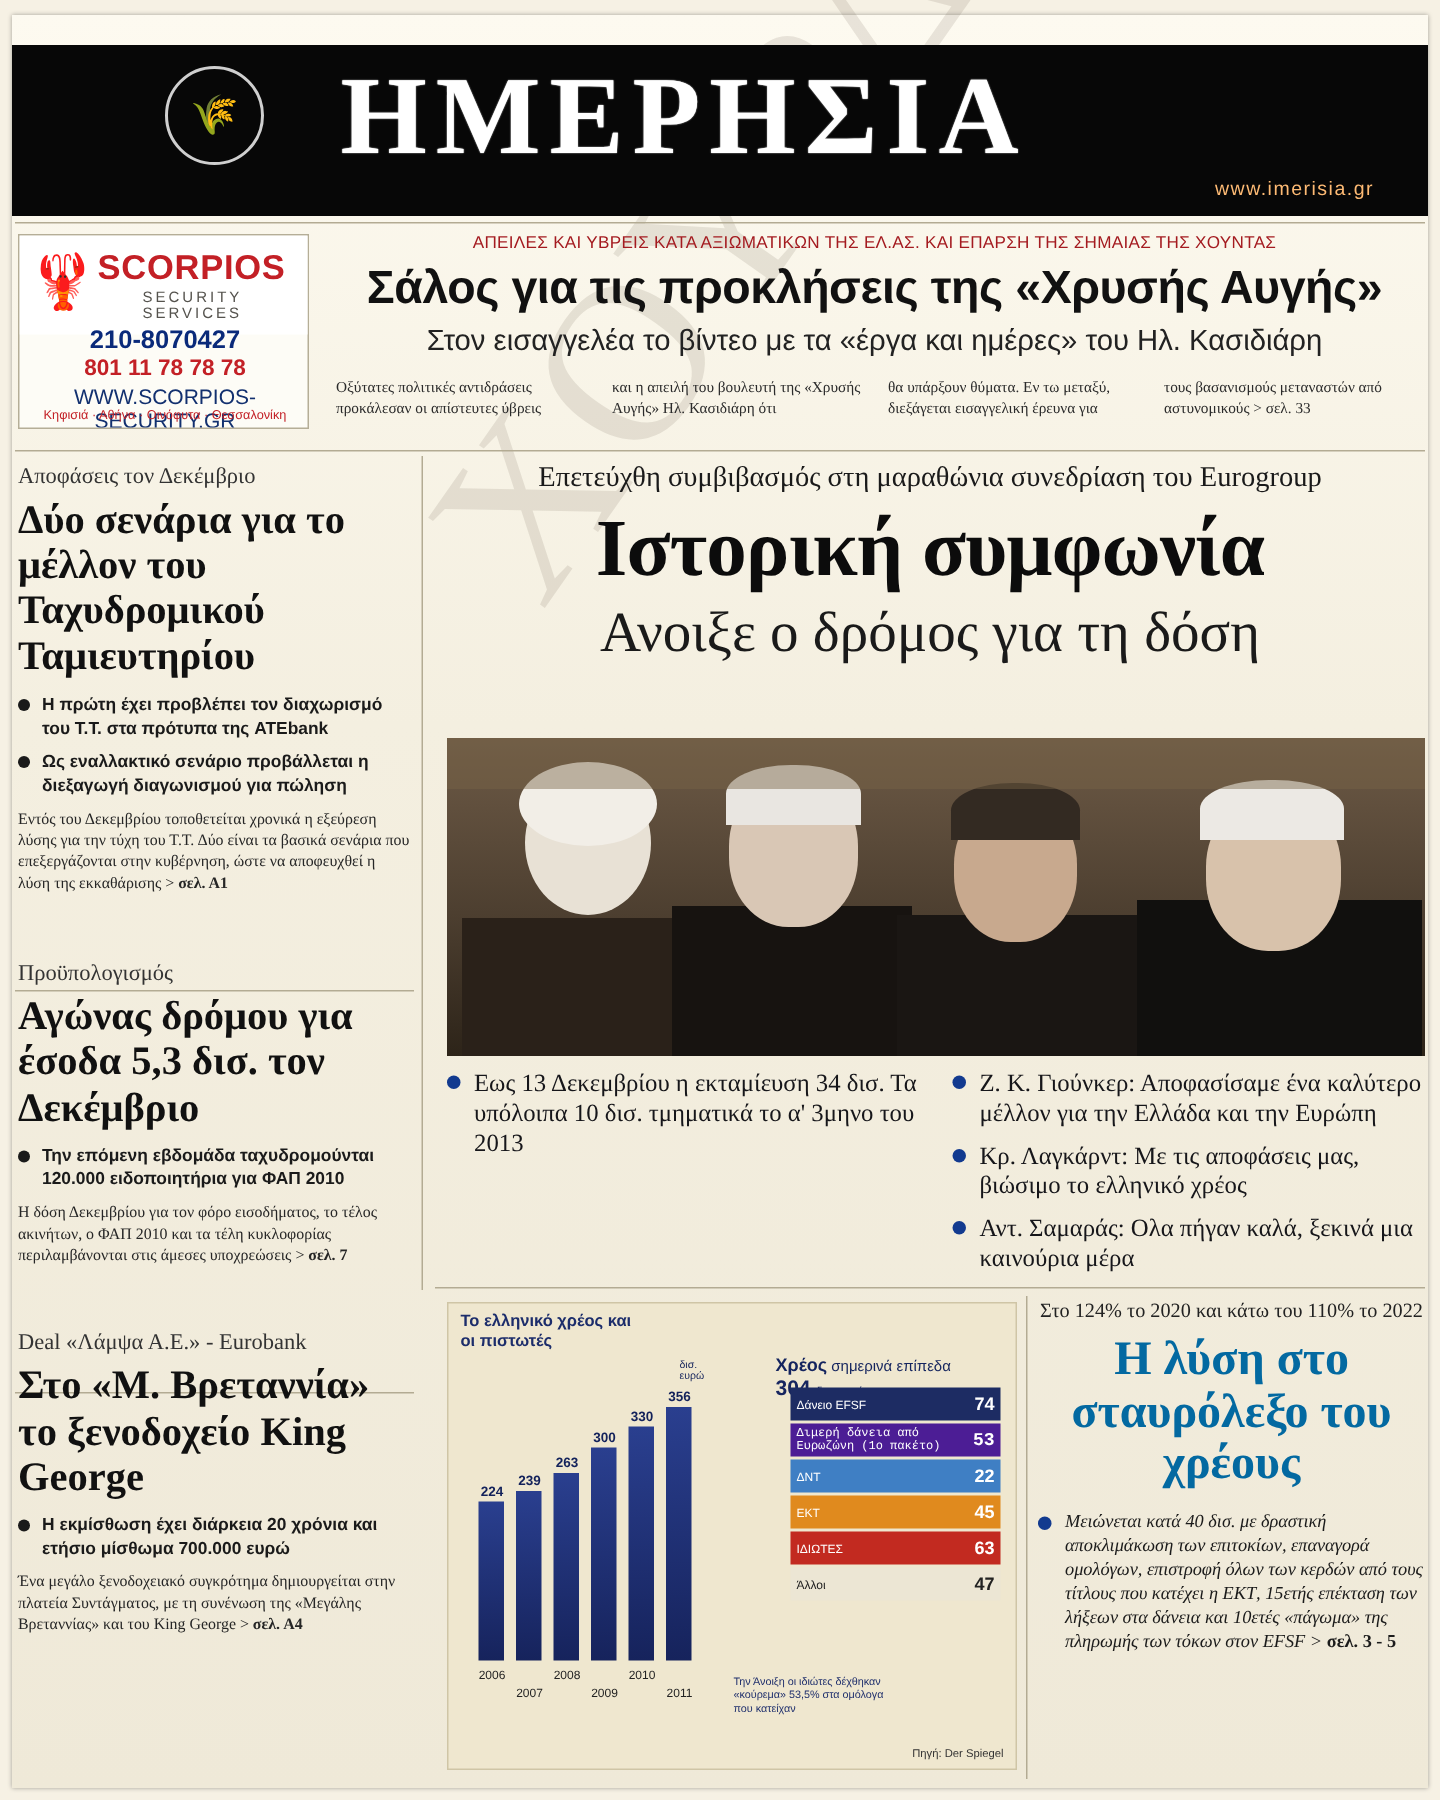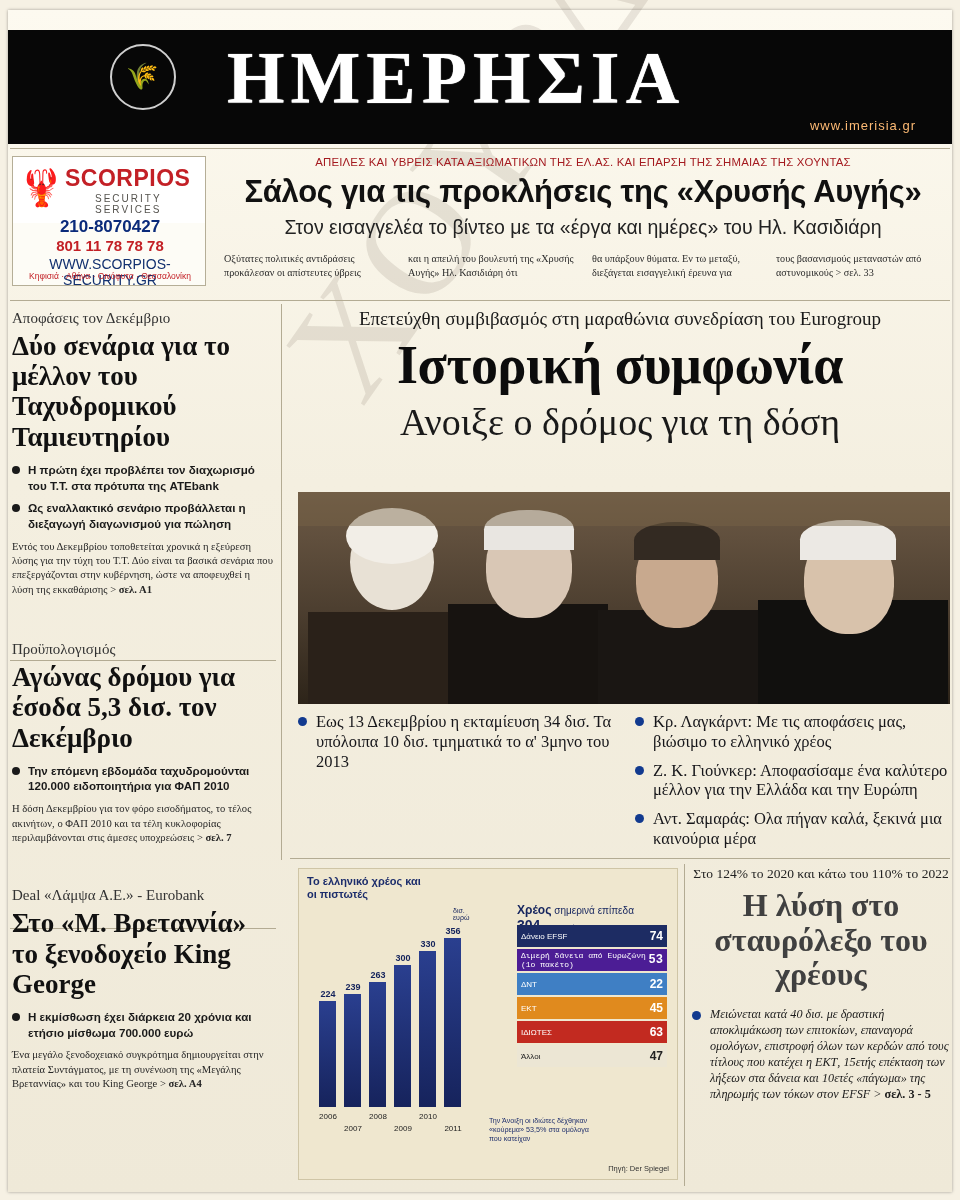--- a/index.html
+++ b/index.html
@@ -231,21 +231,21 @@
   .stack-title {
     position:absolute; right:10px; top:34px; width:150px;
     font-family:"Liberation Sans", sans-serif;
     font-size:10px; color:#14245e;
   }
   .stack-title b { font-size:12px; }
   .seg {
     position:relative; height:22px; margin-bottom:2px;
     display:flex; align-items:center; justify-content:space-between;
     padding:0 4px;
-    font-family:"Liberation Sans", sans-serif; font-size:9px; color:#fff;
+    font-family:"Liberation Sans", sans-serif; font-size:9px; color:#fff;margin-left:10px;
   }
   .seg .lbl { font-size:8px; }
   .seg .num { font-weight:bold; font-size:12px; }
   .chart-note {
     position:absolute; left:190px; bottom:36px; width:100px;
     font-family:"Liberation Sans", sans-serif;
     font-size:7.2px; line-height:1.25; color:#20306d;
   }
   .chart-src {
     position:absolute; right:8px; bottom:6px;
@@ -253,21 +253,21 @@
     font-size:7.5px; color:#333;
   }
   
   .rightcol { position:absolute; left:692px; top:866px; width:258px; }
   .rc-kicker {
     font-family:"Liberation Serif", serif;
     font-size:13.5px; color:#222; text-align:center;
   }
   .rc-head {
     font-family:"Liberation Serif", serif; font-weight:bold;
-    font-size:32px; line-height:1.08; text-align:center; color:#404040;
+    font-size:32px; line-height:1.08; text-align:center; color:#0369a1;
     margin:6px 0 0 0;
   }
   .rc-bullet {
     position:relative; padding-left:18px; margin-top:14px;
     font-family:"Liberation Serif", serif;
     font-style:italic; font-size:12.2px; line-height:1.32; color:#1b1b1b;
   }
   .rc-bullet:before {
     content:""; position:absolute; left:0; top:5px;
     width:9px; height:9px; border-radius:50%; background:#123a8f;
@@ -391,22 +391,22 @@
     <div class="ph-head" style="left:506px; top:38px; width:90px; height:104px; background:#d8c2ab; border-radius:46%;"></div>
     <div class="ph-head" style="left:502px; top:28px; width:96px; height:40px; background:#ece9e4; border-radius:48% 48% 0 0;"></div>
     <div class="ph-body" style="left:0; top:0; width:652px; height:34px; background:rgba(120,100,70,.45);"></div>
   </div>
 
   <div class="sumcols">
     <ul>
       <li>Εως 13 Δεκεμβρίου η εκταμίευση 34 δισ. Τα υπόλοιπα 10 δισ. τμηματικά το α' 3μηνο του 2013</li>
     </ul>
     <ul>
+      <li>Ζ. Κ. Γιούνκερ: Αποφασίσαμε ένα καλύτερο μέλλον για την Ελλάδα και την Ευρώπη</li>
       <li>Κρ. Λαγκάρντ: Με τις αποφάσεις μας, βιώσιμο το ελληνικό χρέος</li>
-      <li>Ζ. Κ. Γιούνκερ: Αποφασίσαμε ένα καλύτερο μέλλον για την Ελλάδα και την Ευρώπη</li>
       <li>Αντ. Σαμαράς: Ολα πήγαν καλά, ξεκινά μια καινούρια μέρα</li>
     </ul>
   </div>
 
   <div class="chartwrap">
     <div class="chart-title">Το ελληνικό χρέος και οι πιστωτές</div>
 
     <div class="bars">
 
     <div class="bar" style="left: 12px; height: 106px;"></div>

